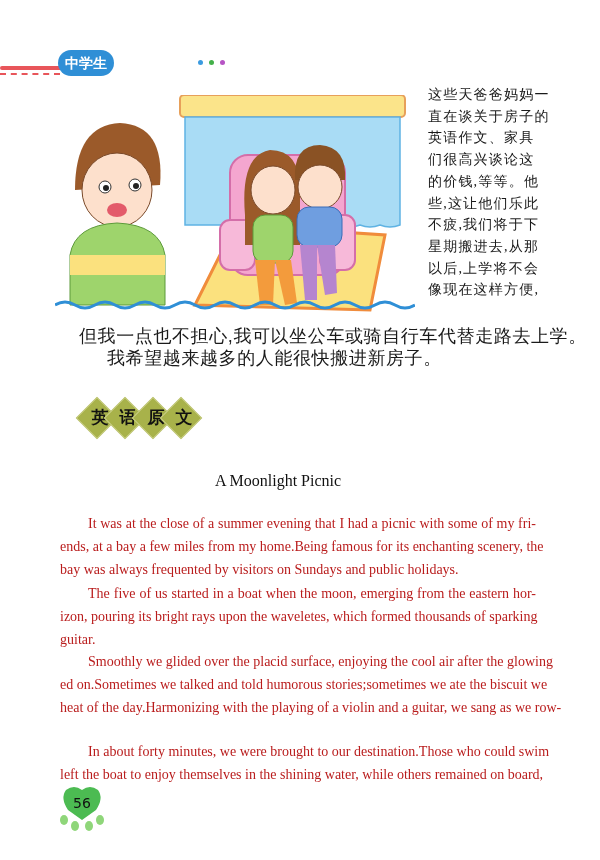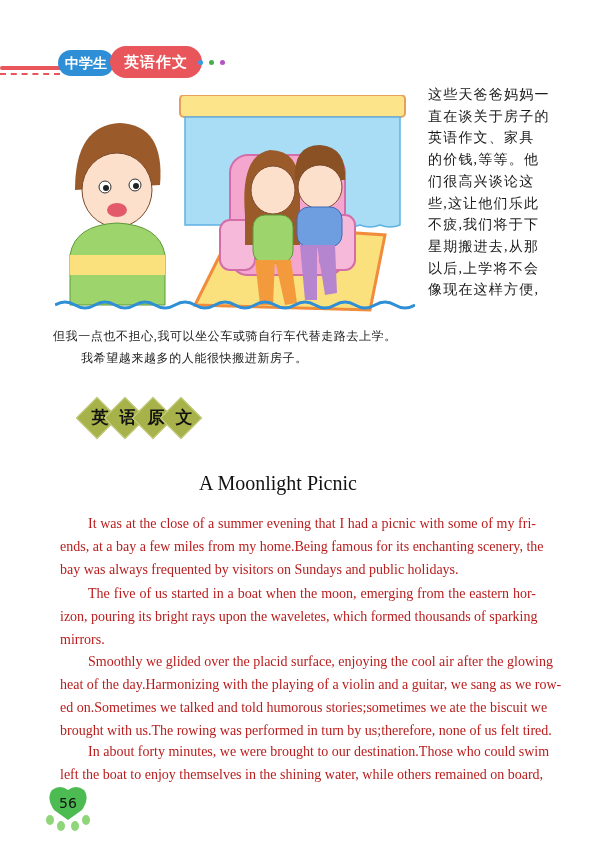--- a/index.html
+++ b/index.html
@@ -17,50 +17,49 @@
   .header .dots { position:absolute; left:198px; top:20px; display:flex; gap:6px; }
   .header .dot { width:5px; height:5px; border-radius:50%; }
 
   
   .illustration { position:absolute; left:55px; top:95px; width:360px; height:225px; }
 
   
   .cn-side { position:absolute; left:428px; top:84px; width:115px; font-family:Liberation Serif, serif;
         font-size:14px; line-height:21.7px; letter-spacing:1.2px; }
   .cn-side div { white-space:nowrap; }
-  .cn-full { position:absolute; left:53px; width:490px; font-family:Liberation Serif, serif;
-        font-size:12px; line-height:22px; white-space:nowrap; letter-spacing:0.6px;}
+  .cn-full { position:absolute; left:79px; width:490px; font-family:Liberation Sans, sans-serif;
+        font-size:18px; line-height:22px; white-space:nowrap; letter-spacing:0.6px;}
 
   
   .section-label { position:absolute; left:86px; top:397px; height:40px; display:flex; }
   .diamond-wrap { width:28px; height:40px; position:relative; }
   .diamond { position:absolute; left:-4px; top:6px; width:28px; height:28px; background:#a8b24a;
         transform:rotate(45deg); border:1px solid #c9cf86; }
   .diamond-char { position:absolute; left:0; top:9px; width:28px; text-align:center; font-family:"DejaVu Sans", sans-serif;
         font-weight:bold; font-size:17px; color:#111; }
 
   .title { position:absolute; left:0; width:556px; top:472px; text-align:center;
-        font-family:"Liberation Serif", serif; font-size:20px; color:#111; }
+        font-family:"Liberation Serif", serif; font-size:16px; color:#111; }
 
   .para { position:absolute; left:60px; width:476px; font-family:"Liberation Serif", serif; font-size:14px;
         line-height:23px; text-align:justify; color:#b91c1c; }
   .para div { white-space:nowrap; text-align:justify; text-align-last:justify; }
   .para div.last { text-align-last:left; }
   .para div.indent { padding-left:28px; }
 
-  .page-num { position:absolute; left:46px; top:784px; width:60px; height:50px; }
+  .page-num { position:absolute; left:60px; top:784px; width:60px; height:50px; }
 </style>
 </head>
 <body>
 
 <div class="header">
   <div class="line-solid"></div>
   <div class="line-dash"></div>
   <div class="blue-pill">中学生</div>
-  <div class="red-cloud">英语作文</div>
   <div class="dots">
     <span class="dot" style="background:#3b9be0"></span>
     <span class="dot" style="background:#43b049"></span>
     <span class="dot" style="background:#b654c4"></span>
   </div>
 </div>
 
 <div class="illustration">
   <svg width="360" height="225" viewBox="0 0 360 225">
 
@@ -97,22 +96,22 @@
     <rect x="15" y="160" width="95" height="20" fill="#fbe17e"></rect>
 
     <path d="M0 210 Q10 204 20 210 T40 210 T60 210 T80 210 T100 210 T120 210 T140 210 T160 210 T180 210 T200 210 T220 210 T240 210 T260 210 T280 210 T300 210 T320 210 T340 210 T360 210" fill="none" stroke="#2f8fd6" stroke-width="3"></path>
   </svg>
 </div>
 
 <div class="cn-side">
   <div>这些天爸爸妈妈一</div>
   <div>直在谈关于房子的</div>
   <div>英语作文、家具</div>
+  <div>们很高兴谈论这</div>
   <div>的价钱,等等。他</div>
-  <div>们很高兴谈论这</div>
   <div>些,这让他们乐此</div>
   <div>不疲,我们将于下</div>
   <div>星期搬进去,从那</div>
   <div>以后,上学将不会</div>
   <div>像现在这样方便,</div>
 </div>
 
 <div class="cn-full" style="top:325px;">但我一点也不担心,我可以坐公车或骑自行车代替走路去上学。</div>
 <div class="cn-full" style="top:347px; padding-left:28px;">我希望越来越多的人能很快搬进新房子。</div>
 
@@ -139,28 +138,27 @@
 
 <div class="para" style="top:512px;">
   <div class="indent">It was at the close of a summer evening that I had a picnic with some of my fri-</div>
   <div>ends, at a bay a few miles from my home.Being famous for its enchanting scenery, the</div>
   <div class="last">bay was always frequented by visitors on Sundays and public holidays.</div>
 </div>
 
 <div class="para" style="top:582px;">
   <div class="indent">The five of us started in a boat when the moon, emerging from the eastern hor-</div>
   <div>izon, pouring its bright rays upon the waveletes, which formed thousands of sparking</div>
-  <div class="last">mirrors.</div>
+  <div class="last">guitar.</div>
 </div>
 
 <div class="para" style="top:650px;">
   <div class="indent">Smoothly we glided over the placid surface, enjoying the cool air after the glowing</div>
+  <div>ed on.Sometimes we talked and told humorous stories;sometimes we ate the biscuit we</div>
   <div>heat of the day.Harmonizing with the playing of a violin and a guitar, we sang as we row-</div>
-  <div>ed on.Sometimes we talked and told humorous stories;sometimes we ate the biscuit we</div>
-  <div class="last">brought with us.The rowing was performed in turn by us;therefore, none of us felt tired.</div>
 </div>
 
 <div class="para" style="top:740px;">
   <div class="indent">In about forty minutes, we were brought to our destination.Those who could swim</div>
   <div>left the boat to enjoy themselves in the shining water, while others remained on board,</div>
 </div>
 
 <div class="page-num">
   <svg width="60" height="50" viewBox="0 0 60 50">
     <path d="M6 6 Q14 0 22 6 Q30 0 38 6 Q44 14 36 26 L22 36 L8 26 Q0 14 6 6 Z" fill="#4cbb52"></path>

